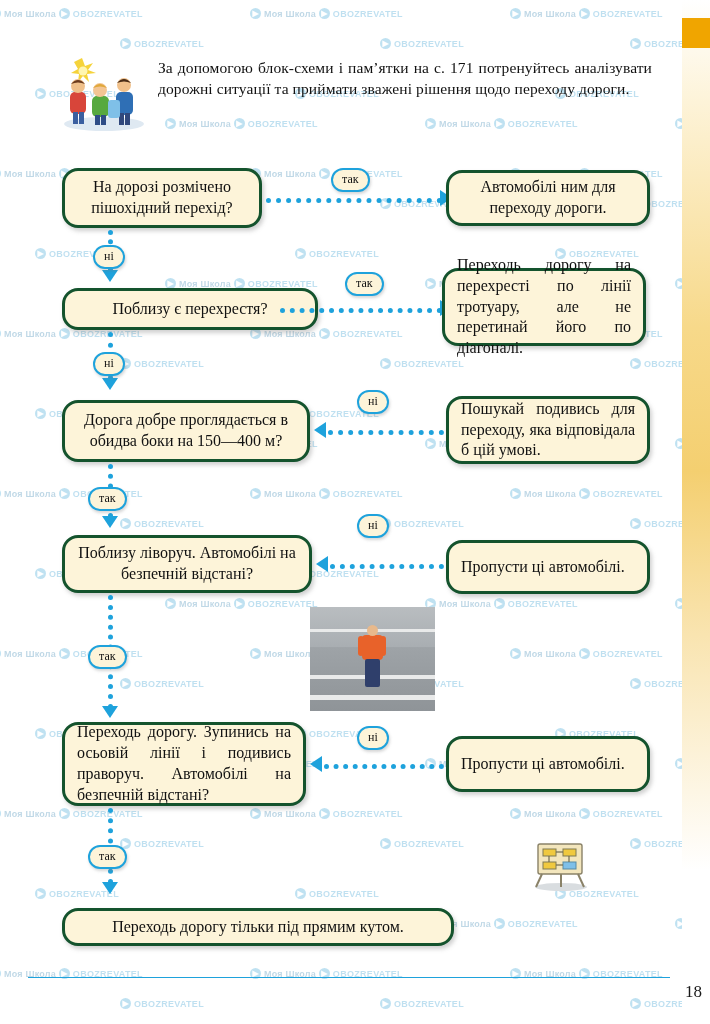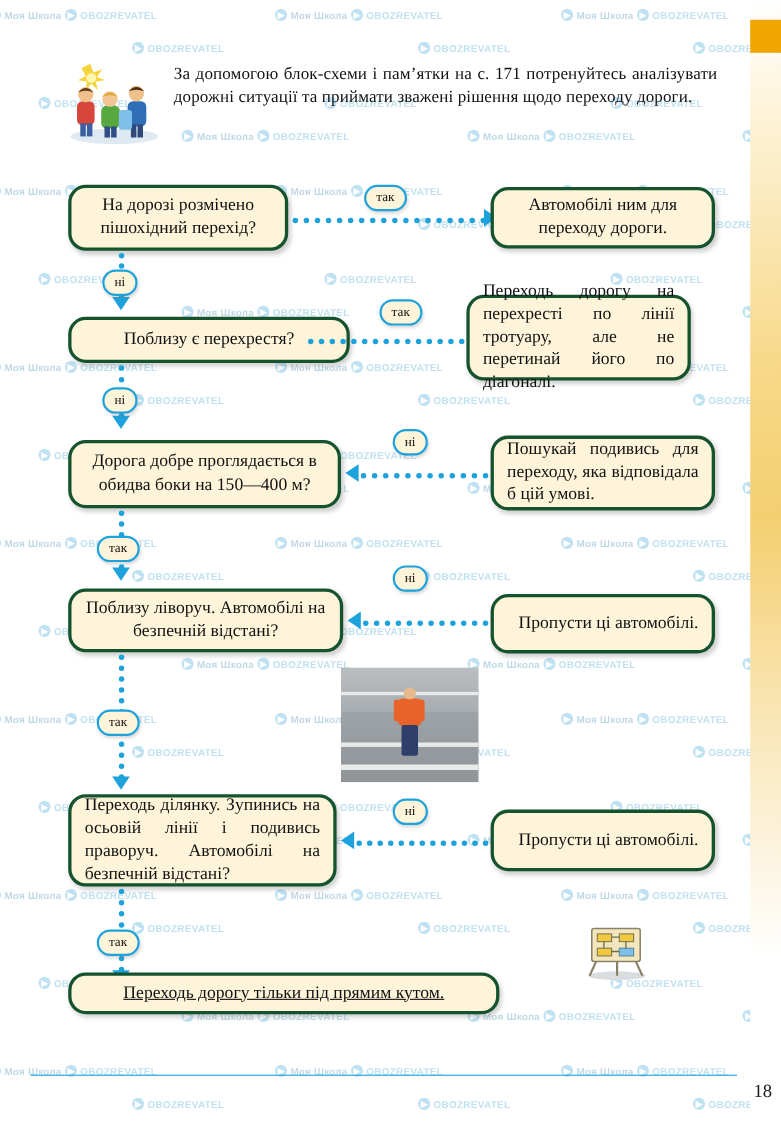--- a/index.html
+++ b/index.html
@@ -55,21 +55,21 @@
     border-radius:16px;
     box-sizing:border-box;
     box-shadow:2px 3px 4px rgba(120,120,120,.35);
     color:#111;
     font-size:16px;
     line-height:1.3;
     padding:9px 12px;
     display:flex;align-items:center;
     font-family:"Liberation Serif", serif;
   }
-  .node .txt{width:100%;display:block;text-align:right;}
+  .node .txt{width:100%;display:block;}
   .just .txt{text-align:justify;}
   .center .txt{text-align:center;}
 
   
   .pill{
     position:absolute;
     background:#fdf4d9;
     border:2.5px solid #1ea2dc;
     border-radius:12px;
     font-size:12px;
@@ -565,21 +565,21 @@
 <div class="pill" style="left:93px;top:245px;">ні</div>
 
 <div class="node center" style="left:62px;top:288px;width:256px;height:42px;">
   <span class="txt">Поблизу є перехрестя?</span>
 </div>
 
 <div class="hline" style="left:280px;top:308px;width:162px;"></div>
 <div class="arrow-right" style="left:440px;top:300px;"></div>
 <div class="pill" style="left:345px;top:272px;">так</div>
 
-<div class="node just" style="left:424px;top:268px;width:204px;height:78px;">
+<div class="node just" style="left:442px;top:268px;width:204px;height:78px;">
   <span class="txt">Переходь дорогу на перехресті по лінії тротуару, але не перетинай його по діагоналі.</span>
 </div>
 
 <div class="vline" style="left:108px;top:332px;height:48px;"></div>
 <div class="arrow-down" style="left:102px;top:378px;"></div>
 <div class="pill" style="left:93px;top:352px;">ні</div>
 
 <div class="node center" style="left:62px;top:400px;width:248px;height:62px;">
   <span class="txt">Дорога добре проглядається в обидва боки на 150—400 м?</span>
 </div>
@@ -617,36 +617,36 @@
   <div class="road-line" style="left:0;top:68px;width:125px;height:4px;"></div>
   <div class="road-line" style="left:0;top:88px;width:125px;height:5px;"></div>
   <div class="person-arm-l"></div>
   <div class="person-arm-r"></div>
   <div class="person-body"></div>
   <div class="person-legs"></div>
   <div class="person-head"></div>
 </div>
 
 <div class="node just" style="left:62px;top:722px;width:244px;height:84px;">
-  <span class="txt">Переходь ділянку. Зупинись на осьовій лінії і подивись праворуч. Автомобілі на безпечній відстані?</span>
+  <span class="txt">Переходь дорогу. Зупинись на осьовій лінії і подивись праворуч. Автомобілі на безпечній відстані?</span>
 </div>
 
 <div class="hline" style="left:324px;top:764px;width:120px;"></div>
 <div class="arrow-left" style="left:310px;top:756px;"></div>
 <div class="pill" style="left:357px;top:726px;">ні</div>
 
 <div class="node" style="left:446px;top:736px;width:204px;height:56px;">
   <span class="txt">Пропусти ці автомобілі.</span>
 </div>
 
 <div class="vline" style="left:108px;top:808px;height:76px;"></div>
 <div class="arrow-down" style="left:102px;top:882px;"></div>
 <div class="pill" style="left:88px;top:845px;">так</div>
 
-<div class="node center" style="left:62px;top:884px;width:392px;height:38px;text-decoration:underline;">
+<div class="node center" style="left:62px;top:908px;width:392px;height:38px;">
   <span class="txt">Переходь дорогу тільки під прямим кутом.</span>
 </div>
 
 <svg class="easel" viewBox="0 0 62 54">
   <ellipse cx="31" cy="49" rx="26" ry="4" fill="#d9dde0"></ellipse>
   <rect x="8" y="6" width="44" height="30" rx="2" fill="#f3e6bd" stroke="#8a8268" stroke-width="1.4"></rect>
   <rect x="13" y="11" width="13" height="7" fill="#f0c93f" stroke="#7e7a56" stroke-width="1"></rect>
   <rect x="33" y="11" width="13" height="7" fill="#f0c93f" stroke="#7e7a56" stroke-width="1"></rect>
   <rect x="13" y="24" width="13" height="7" fill="#f0c93f" stroke="#7e7a56" stroke-width="1"></rect>
   <rect x="33" y="24" width="13" height="7" fill="#7fc0e8" stroke="#5a8ba4" stroke-width="1"></rect>

